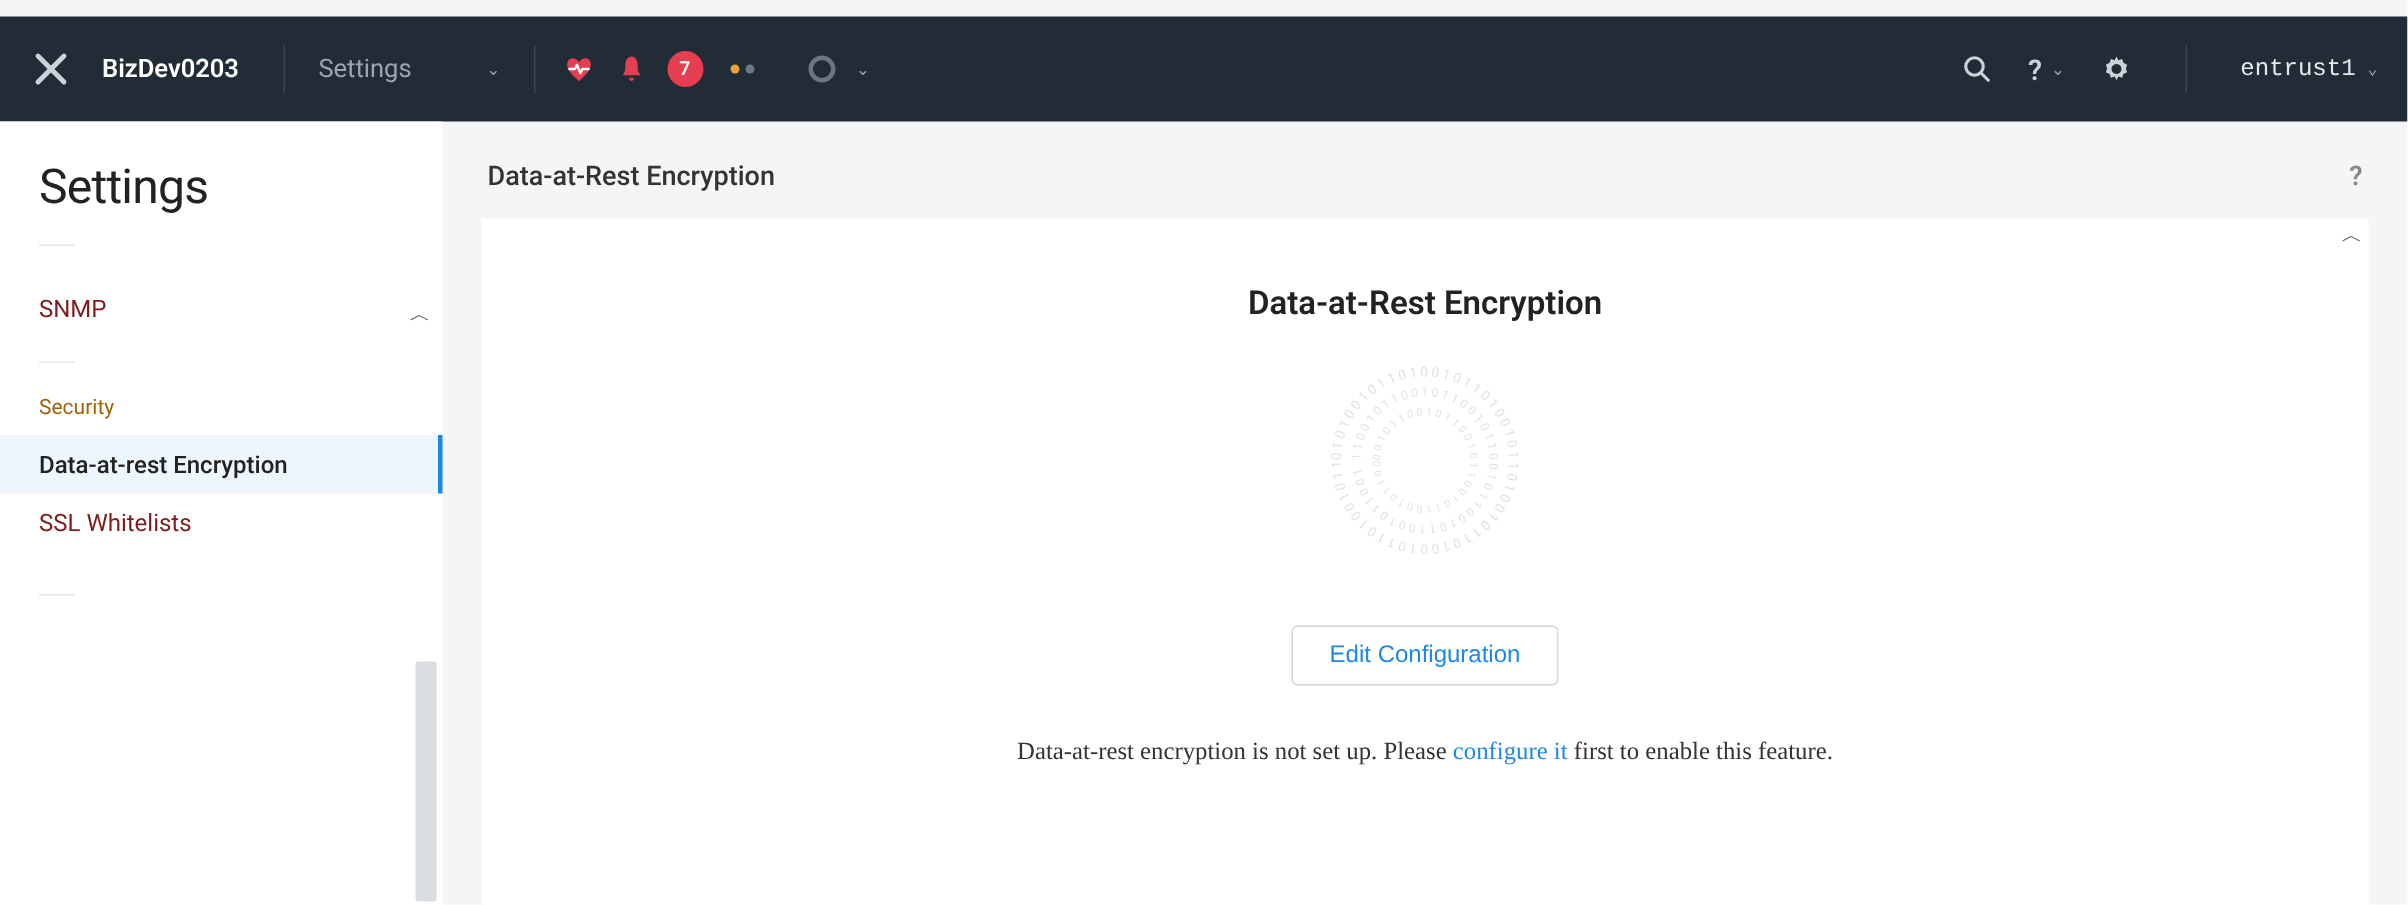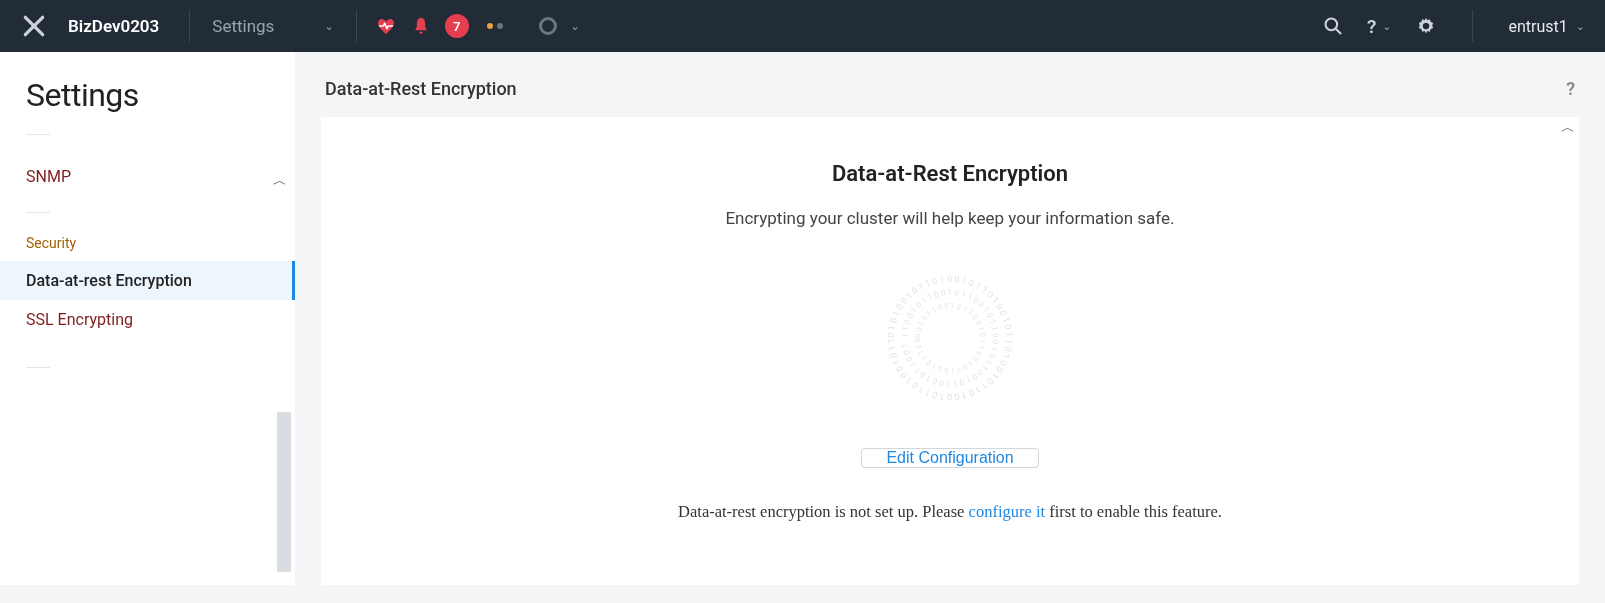--- a/index.html
+++ b/index.html
@@ -1,54 +1,54 @@
 <!DOCTYPE html>
 <html><head>
 <meta charset="utf-8">
 <style>
   * { box-sizing: border-box; margin: 0; padding: 0; }
   body { font-family: -apple-system, BlinkMacSystemFont, "Segoe UI", Roboto, Helvetica, Arial, sans-serif; background: #f4f5f7; color: #333; width: 1605px; height: 603px; overflow: hidden; }
   
   
-  .topbar { background: #212c36; height: 52px; display: flex; align-items: center; padding: 0 20px; color: #ccc; }
+  .topbar { background: #212c36; height: 70px; display: flex; align-items: center; padding: 0 20px; color: #ccc; margin-top: 11px; }
   .topbar .logo { width: 28px; height: 28px; margin-right: 20px; display:flex; align-items:center; justify-content:center;}
   .topbar .cluster { color: #fff; font-weight: 600; font-size: 17px; margin-right: 18px; }
   .topbar .divider { width: 1px; height: 32px; background: #3a4550; margin: 0 12px; }
   .topbar .nav-dd { color: #9aa5b1; font-size: 17px; display: flex; align-items: center; gap: 50px; cursor: pointer; padding: 0 10px;}
   .topbar .chev { font-size: 11px; color: #9aa5b1;}
   .topbar .icons { display: flex; align-items: center; gap: 14px; margin-left: 6px;}
   .topbar .heart { color: #e53e51; font-size: 18px;}
   .topbar .bell { color: #e53e51; font-size: 18px;}
   .topbar .badge { background: #e53e51; color: #fff; border-radius: 50%; width: 24px; height: 24px; display:flex; align-items:center; justify-content:center; font-size:13px; font-weight:600;}
   .topbar .dots { display:flex; gap:4px; align-items:center; margin-left:4px;}
   .topbar .dot { width:6px; height:6px; border-radius:50%;}
   .topbar .circle-outline { width:18px; height:18px; border: 3px solid #6c7680; border-radius:50%; }
   .topbar .right { margin-left: auto; display: flex; align-items: center; gap: 24px; color:#ccd2d9;}
   .topbar .right .icon-btn { cursor:pointer; font-size:18px; display:flex; align-items:center; gap:6px;}
-  .topbar .user { color:#e6e9ec; font-size:16px; display:flex; align-items:center; gap:8px; cursor:pointer;}
+  .topbar .user { color:#e6e9ec; font-size:16px; display:flex; align-items:center; gap:8px; cursor:pointer;font-family:Liberation Mono, monospace;}
   
   
   .layout { display:flex; height: calc(603px - 70px); }
   .sidebar { width: 295px; background: #fff; padding: 24px 0 0 26px; position:relative; }
   .sidebar h1 { font-size: 32px; font-weight: 400; color:#222; margin-bottom: 20px; letter-spacing: -0.5px;}
   .sidebar .hr { height:1px; background:#e3e6ea; width:24px; margin: 16px 0 22px 0;}
   .sidebar .item { font-size: 16px; color:#7f1d1d; padding: 10px 0; cursor:pointer; }
   .sidebar .section-label { font-size: 14px; color:#a16207; margin-top: 18px; margin-bottom: 10px;}
   .sidebar .item.active { background:#eef6fd; color:#222; font-weight:500; border-right: 3px solid #1e88e5; margin-left:-26px; padding-left:26px; margin-right:0; }
   .sidebar .scroll-up { position:absolute; right:8px; top:120px; color:#666; font-size:14px; cursor:pointer;}
   .sidebar .scroll-track { position:absolute; right:4px; top:360px; width:14px; height:160px; background:#d9dde1; border-radius:2px;}
   
   .content { flex:1; display:flex; flex-direction:column; position:relative;}
   .content-header { padding: 26px 30px 18px 30px; color:#333; font-size:18px; font-weight:500; display:flex; align-items:center; justify-content:space-between;}
   .content-header .help { color:#888; font-size:18px; font-weight:600; cursor:pointer;}
   .panel { background:#fff; margin: 0 26px 0 26px; flex:1; display:flex; flex-direction:column; align-items:center; padding-top: 44px; position:relative;}
   .panel h2 { font-size: 22px; font-weight:600; color:#222; margin-bottom: 22px;}
   .panel .sub { font-size: 17px; color:#444; margin-bottom: 40px;}
   .panel .ring { width: 140px; height: 140px; margin-bottom: 40px; opacity:0.25;}
-  .panel .btn { border:1px solid #cfd6dd; background:#fff; color:#1e88e5; font-size:16px; padding: 0 24px; border-radius:4px; cursor:pointer; margin-bottom: 34px;}
+  .panel .btn { border:1px solid #cfd6dd; background:#fff; color:#1e88e5; font-size:16px; padding: 10px 24px; border-radius:4px; cursor:pointer; margin-bottom: 34px;}
   .panel .status { font-size: 16.5px; color:#333;font-family:Liberation Serif, serif;}
   .panel .status a { color:#1e88e5; text-decoration:none; cursor:pointer;}
   .panel-scroll-up { position:absolute; right:4px; top:2px; color:#666; font-size:14px; cursor:pointer;}
   
   svg { display:block;}
 </style>
 </head>
 <body>
 
 <div class="topbar">
@@ -111,34 +111,33 @@
 
 <div class="layout">
   <div class="sidebar">
     <h1>Settings</h1>
     <div class="hr"></div>
     <span class="scroll-up">︿</span>
     <div class="item">SNMP</div>
     <div class="hr"></div>
     <div class="section-label">Security</div>
     <div class="item active">Data-at-rest Encryption</div>
-    <div class="item">SSL Encrypting</div>
+    <div class="item">SSL Whitelists</div>
     <div class="hr" style="margin-top:28px"></div>
     <div class="scroll-track"></div>
   </div>
 
   <div class="content">
     <div class="content-header">
       <span>Data-at-Rest Encryption</span>
       <span class="help">?</span>
     </div>
     <div class="panel">
       <span class="panel-scroll-up">︿</span>
       <h2>Data-at-Rest Encryption</h2>
-      <div class="sub">Encrypting your cluster will help keep your information safe.</div>
       <div class="ring">
         <svg width="140" height="140" viewBox="0 0 140 140">
           <defs>
             <path id="cp1" d="M70 70 m -56 0 a 56 56 0 1 1 112 0 a 56 56 0 1 1 -112 0"></path>
             <path id="cp2" d="M70 70 m -43 0 a 43 43 0 1 1 86 0 a 43 43 0 1 1 -86 0"></path>
             <path id="cp3" d="M70 70 m -30 0 a 30 30 0 1 1 60 0 a 30 30 0 1 1 -60 0"></path>
           </defs>
           <text font-size="9" fill="#888" letter-spacing="2"><textPath href="#cp1">0101001011010010110100101101001011010010110100101101001011010010110100101</textPath></text>
           <text font-size="8" fill="#888" letter-spacing="2"><textPath href="#cp2">1100101100101100101100101100101100101100101100101100101</textPath></text>
           <text font-size="7" fill="#888" letter-spacing="2"><textPath href="#cp3">001011001011001011001011001011001011001011</textPath></text>

